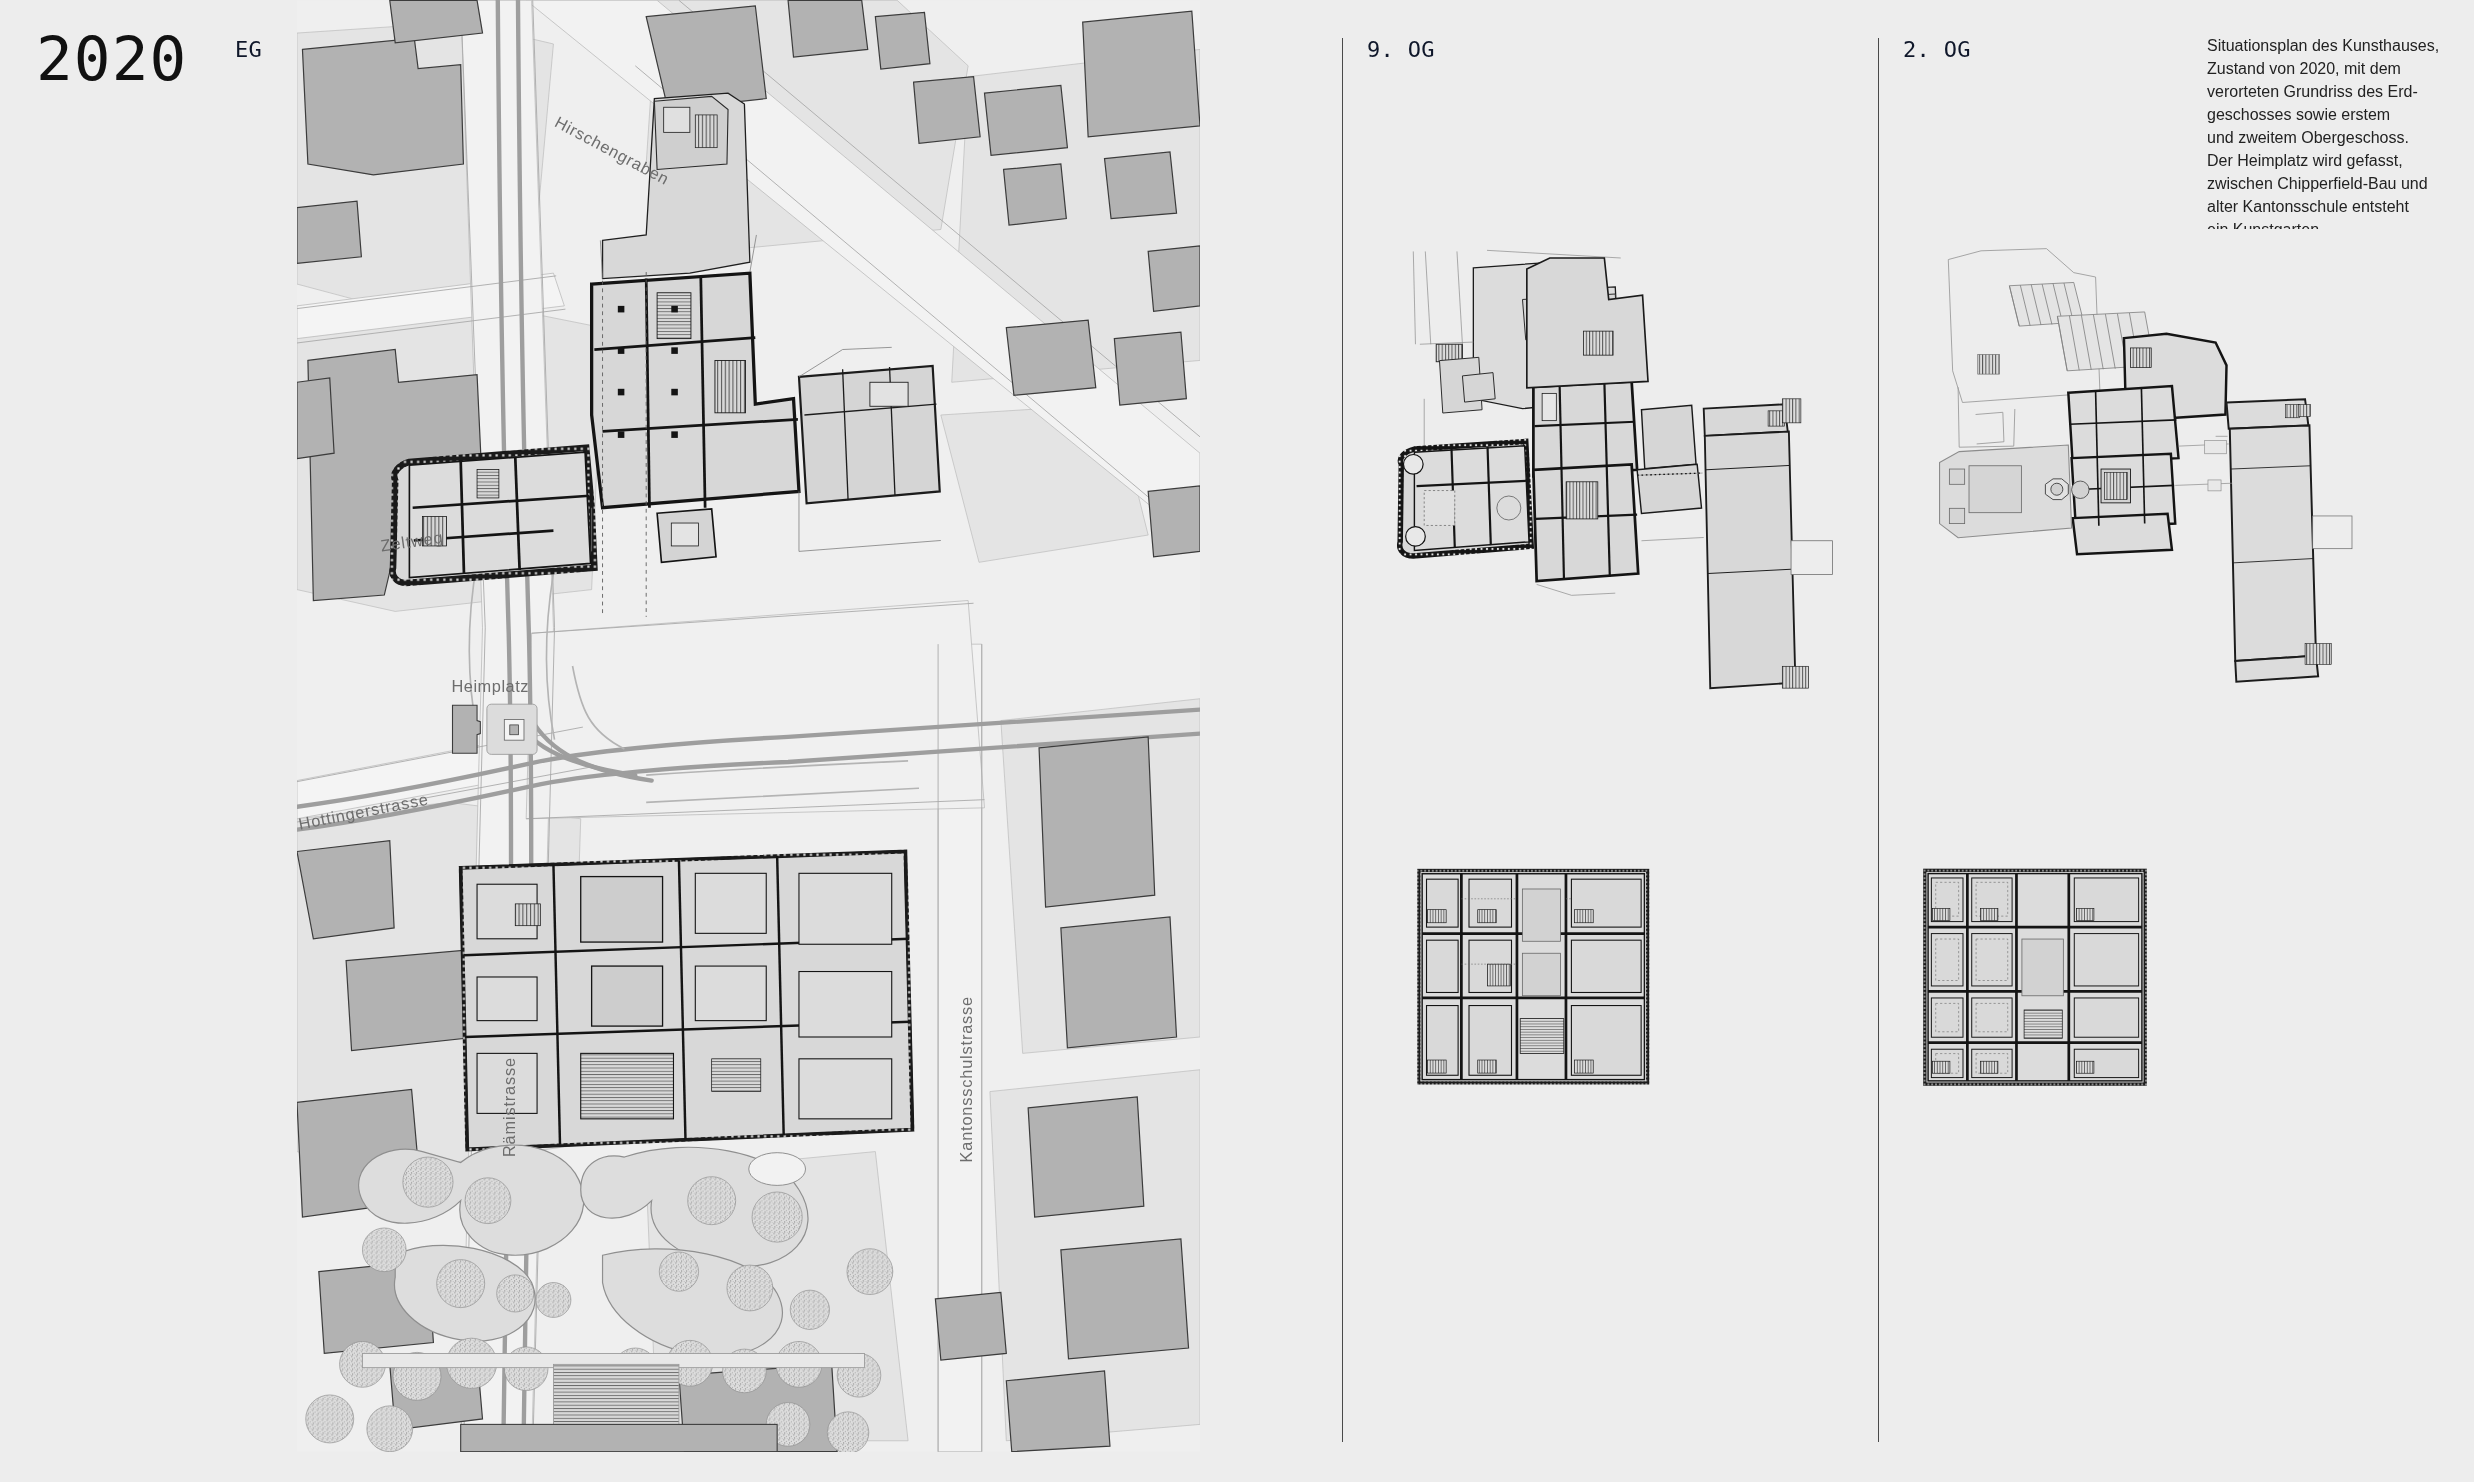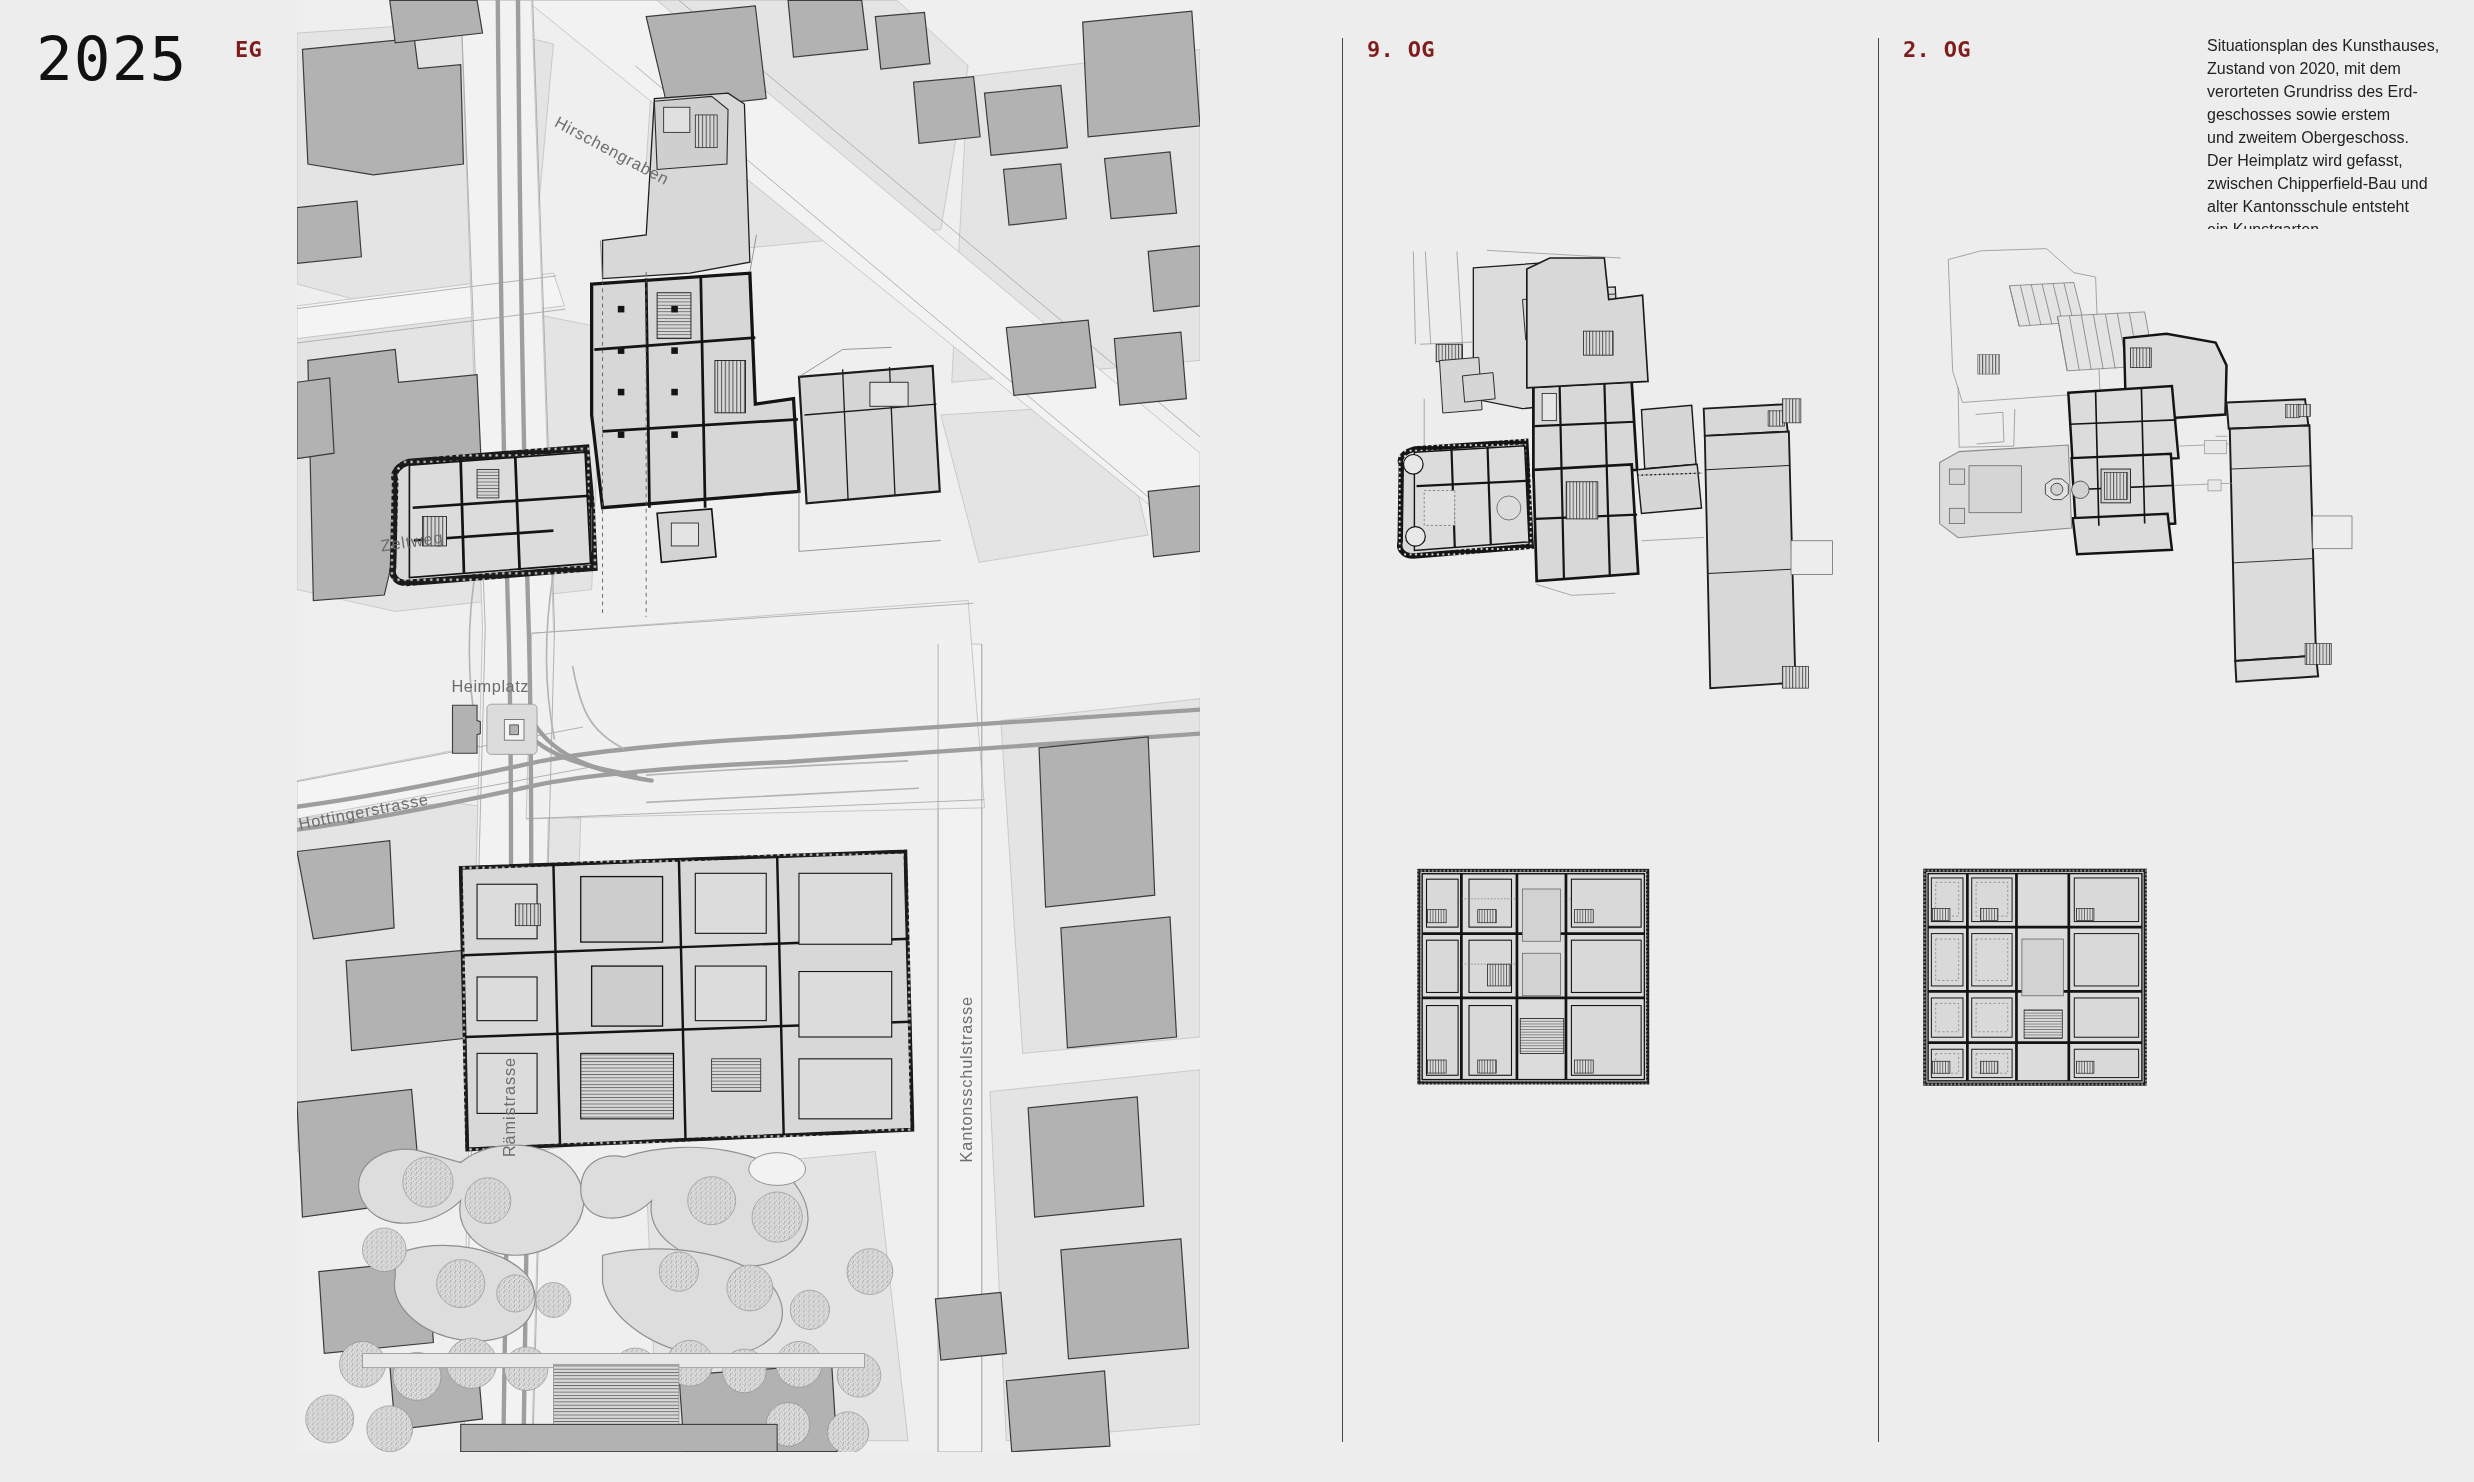--- a/index.html
+++ b/index.html
@@ -13,21 +13,21 @@
   
   #year-title{
     left:36px;top:28px;
     font-size:61px;font-weight:300;letter-spacing:1.1px;
     color:#111;line-height:1;
     font-family:"DejaVu Sans Mono","Liberation Mono",monospace;
   }
 
   
   .col-label{
-    font-size:22px;font-weight:700;color:#7f1d1d;letter-spacing:0.3px;
+    font-size:22px;font-weight:400;color:#0f172a;letter-spacing:0.3px;
     font-family:"DejaVu Sans Mono","Liberation Mono",monospace;
     text-align:right;
   }
   #label-eg{left:235px;top:37px;}
   #label-1og{left:1367px;top:37px;}
   #label-2og{left:1903px;top:37px;}
 
   
   .divider{width:1.1px;background:#4a4a4a;top:38px;height:1404px;}
   #divider-1{left:1342px;}
@@ -52,21 +52,21 @@
 
   
   .street-lbl{font-family:"Liberation Sans","DejaVu Sans",sans-serif;
     font-size:30px;fill:#6d6d6d;letter-spacing:1.5px;}
   .place-lbl{font-family:"Liberation Sans","DejaVu Sans",sans-serif;
     font-size:30px;fill:#6d6d6d;letter-spacing:1px;}
 </style>
 </head>
 <body>
 
-<div class="abs" id="year-title">2025</div>
+<div class="abs" id="year-title">2020</div>
 
 <div class="abs col-label" id="label-eg">EG</div>
 <div class="abs col-label" id="label-1og">9. OG</div>
 <div class="abs col-label" id="label-2og">2. OG</div>
 
 <div class="abs divider" id="divider-1"></div>
 <div class="abs divider" id="divider-2"></div>
 
 <div class="abs" id="caption">Situationsplan des Kunsthauses,
 Zustand von 2020, mit dem

